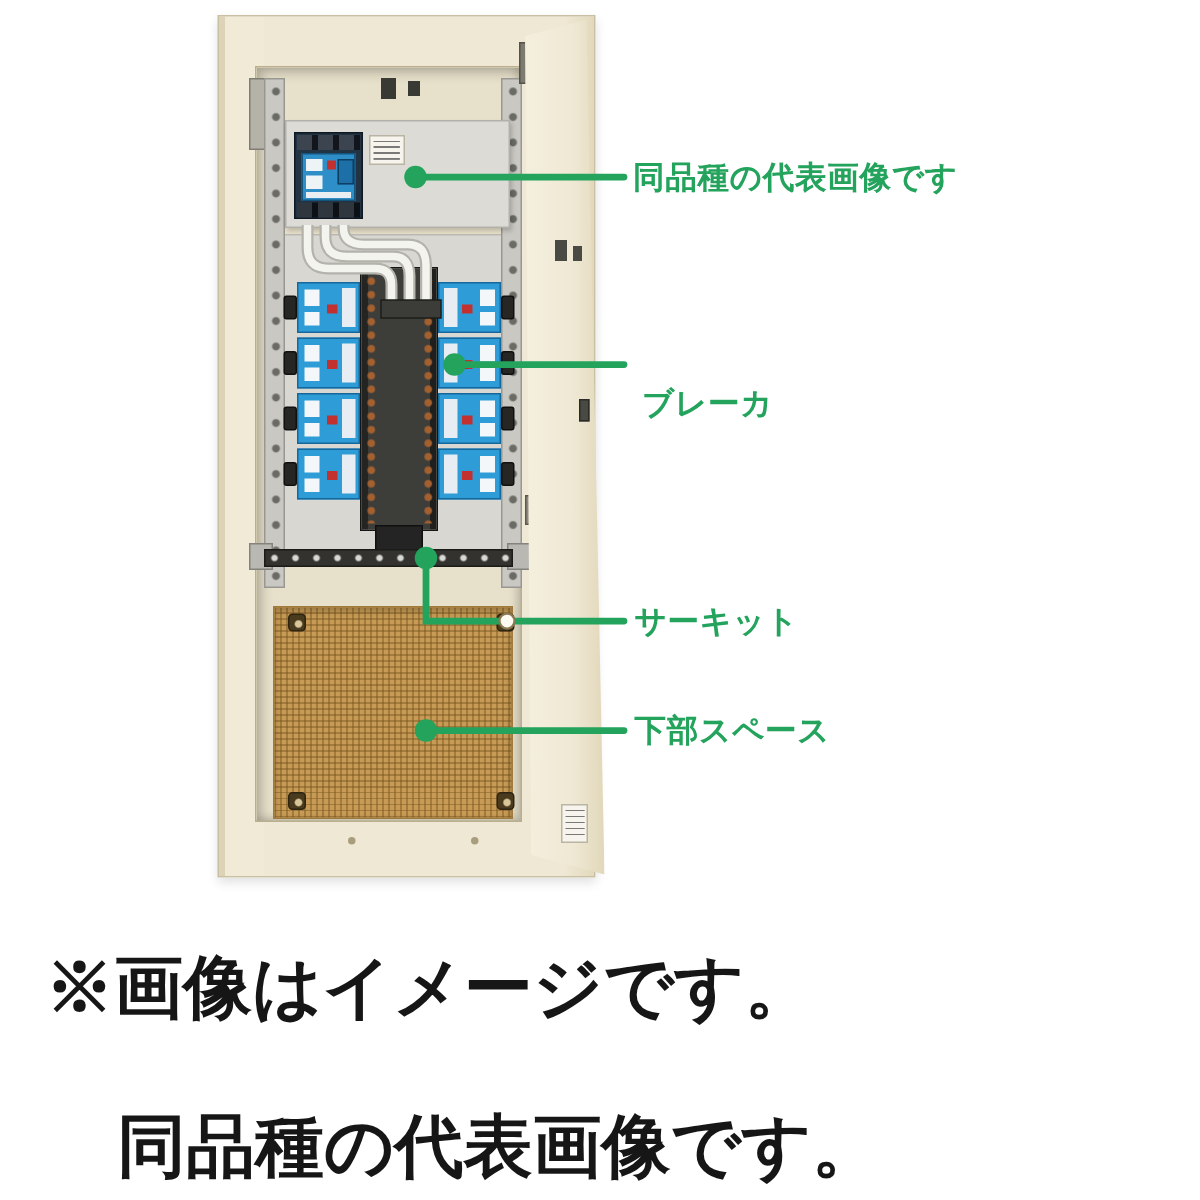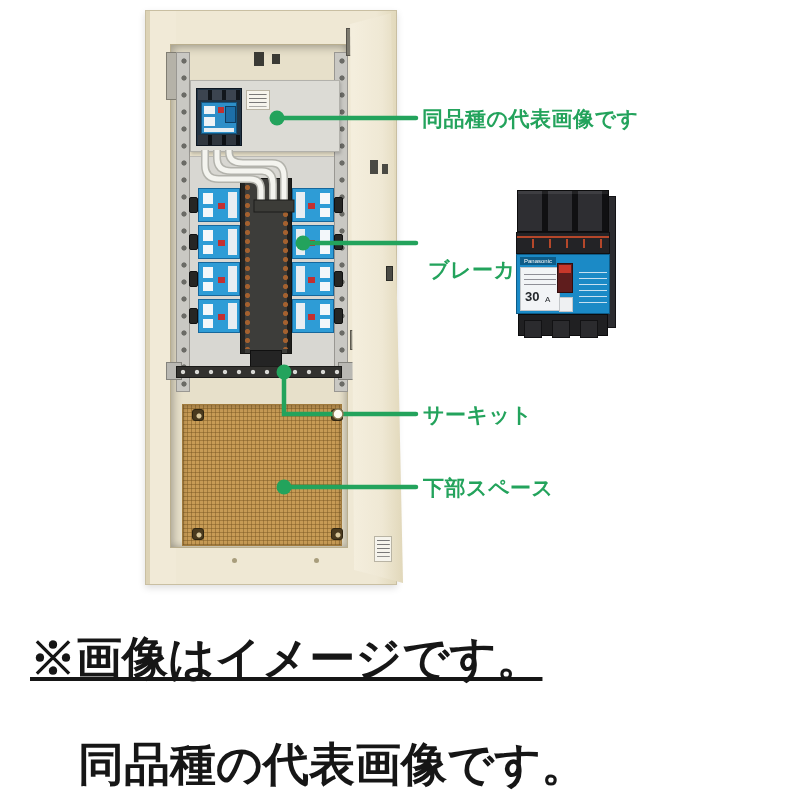--- a/index.html
+++ b/index.html
@@ -149,57 +149,36 @@
 
   <div class="a" style="left:346px;top:28px;width:16px;height:28px;background:#7d7a6e;border:1px solid #55524a;"></div>
   <div class="a" style="left:350px;top:330px;width:12px;height:20px;background:#8d8a7e;border:1px solid #5c594f;"></div>
   <div class="a door" style="left:340px;top:8px;width:70px;height:582px;">
     <div class="a" style="left:30px;top:152px;width:8px;height:14px;background:#4a4a44;"></div>
     <div class="a" style="left:42px;top:156px;width:6px;height:10px;background:#4a4a44;"></div>
     <div class="a" style="left:46px;top:258px;width:7px;height:15px;background:#4a4a44;border:1px solid #2b2b27;"></div>
     <div class="a sticker" style="left:34px;top:528px;width:18px;height:26px;"></div>
   </div>
 
-  <div class="a" style="left:514px;top:188px;width:102px;height:152px;">
-    <div class="a pbside" style="left:90px;top:8px;width:12px;height:132px;"></div>
-    <div class="a pbtop" style="left:3px;top:2px;width:92px;height:42px;"></div>
-    <div class="a pbmid" style="left:2px;top:44px;width:94px;height:22px;"></div>
-    <div class="a pbbody" style="left:2px;top:66px;width:94px;height:60px;">
-      <div class="a" style="left:3px;top:2px;width:36px;height:8px;background:#0e5c88;color:#fff;font-size:6px;line-height:8px;text-align:center;overflow:hidden;">Panasonic</div>
-      <div class="a pblabel" style="left:3px;top:12px;width:40px;height:44px;">
-        <div class="a" style="left:4px;top:22px;font-size:13px;font-weight:bold;color:#24282c;line-height:14px;">30</div>
-        <div class="a" style="left:24px;top:27px;font-size:8px;color:#24282c;line-height:9px;">A</div>
-      </div>
-      <div class="a pbtoggle" style="left:40px;top:8px;width:16px;height:30px;">
-        <div class="a pbtogcap" style="left:1px;top:1px;width:12px;height:8px;"></div>
-      </div>
-      <div class="a speclines" style="left:62px;top:12px;width:28px;height:36px;"></div>
-      <div class="a" style="left:42px;top:42px;width:14px;height:15px;background:#eef0f2;border:1px solid #c3c7ca;"></div>
-    </div>
-    <div class="a pbbot" style="left:4px;top:126px;width:90px;height:22px;"></div>
-    <div class="a pblug" style="left:10px;top:132px;width:18px;height:18px;"></div>
-    <div class="a pblug" style="left:38px;top:132px;width:18px;height:18px;"></div>
-    <div class="a pblug" style="left:66px;top:132px;width:18px;height:18px;"></div>
-  </div>
 
   <svg class="a" style="left:0;top:0;width:800px;height:800px;pointer-events:none;" viewBox="0 0 800 800">
     <g stroke="#23a35c" stroke-width="4.5" stroke-linecap="round" fill="none">
       <path d="M277,118 H416"></path>
       <path d="M303,243 H416"></path>
       <path d="M284,372 V414 H416"></path>
       <path d="M284,487 H416"></path>
     </g>
     <circle cx="277" cy="118" r="7.5" fill="#23a35c"></circle>
     <circle cx="303" cy="243" r="7.5" fill="#23a35c"></circle>
     <circle cx="284" cy="372" r="7.5" fill="#23a35c"></circle>
     <circle cx="284" cy="487" r="7.5" fill="#23a35c"></circle>
     <circle cx="338" cy="414" r="5" fill="#fdfaf2" stroke="#8a7a52" stroke-width="1.5"></circle>
   </svg>
 
   <div class="a lbl" style="left:422px;top:106px;">同品種の代表画像です</div>
   <div class="a lbl" style="left:428px;top:257px;">ブレーカ</div>
   <div class="a lbl" style="left:423px;top:402px;">サーキット</div>
   <div class="a lbl" style="left:423px;top:475px;text-align:right;">下部スペース</div>
 
-  <div class="a disc" style="left:30px;top:632px;text-decoration:underline;">※画像はイメージです。</div>
+  <div class="a disc" style="left:30px;top:632px;">※画像はイメージです。</div>
   <div class="a disc" style="left:78px;top:738px;">同品種の代表画像です。</div>
 
 </div>
 
 </body></html>

